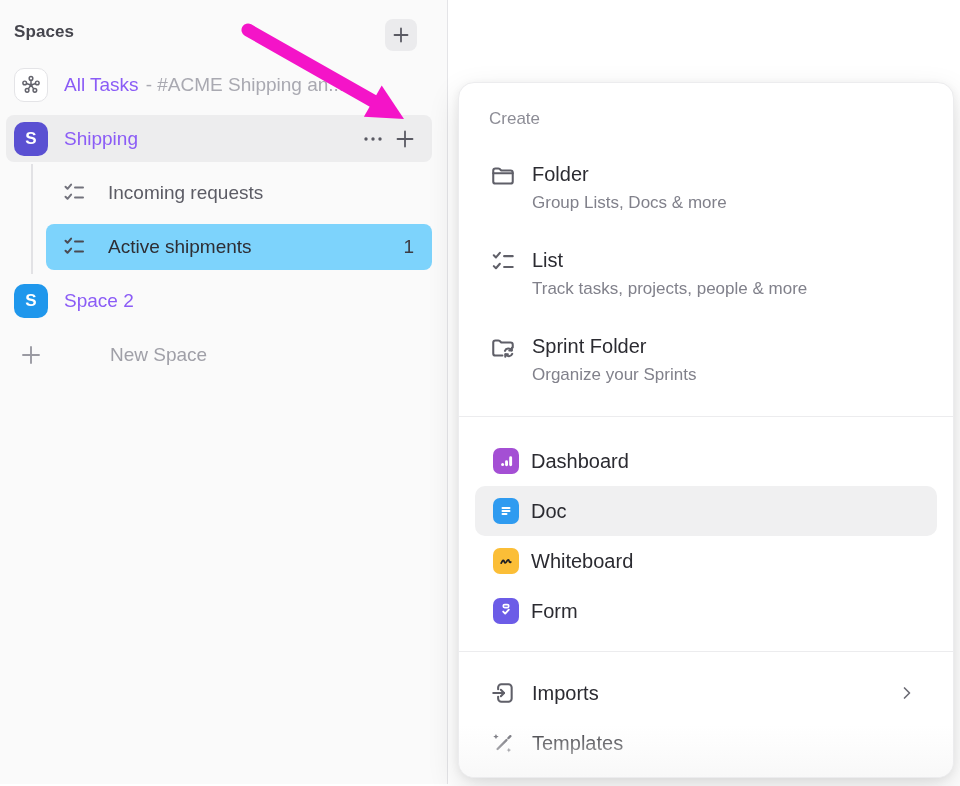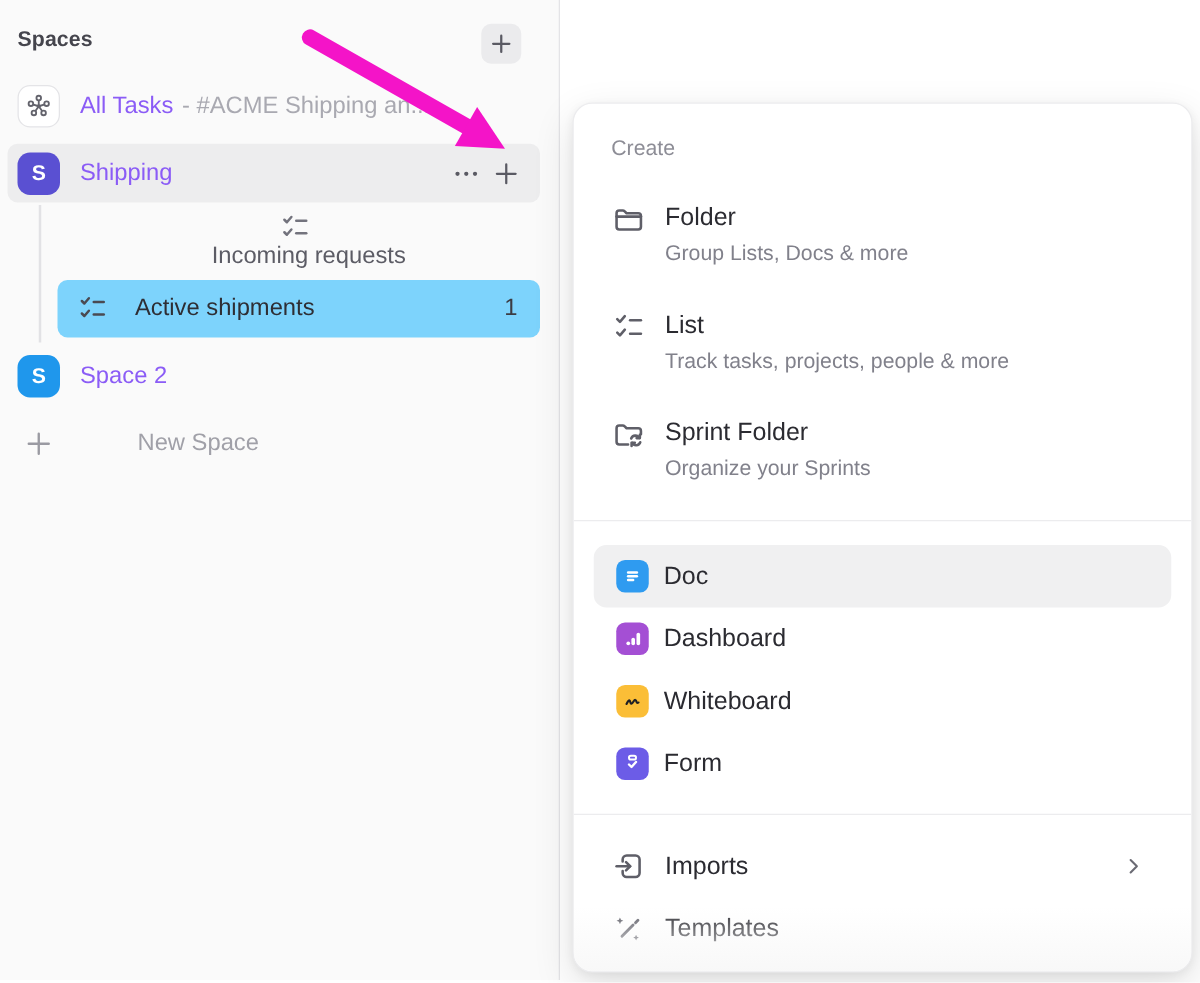--- a/index.html
+++ b/index.html
@@ -23,21 +23,21 @@
     position:absolute; width:32px; height:32px; border-radius:8px;
     background:#ebebed; display:flex; align-items:center; justify-content:center;
     cursor:pointer;
   }
   .spaces-add { left:385px; top:19px; }
 
   .side-row { position:absolute; display:flex; align-items:center; }
   .row-all-tasks { left:6px; top:62px; width:426px; height:46px; padding-left:8px; }
   .row-shipping  { left:6px; top:115px; width:426px; height:47px; padding:0 14px 0 8px;
                    background:#ededee; border-radius:8px; }
-  .row-incoming  { left:46px; top:170px; width:386px; height:46px; padding-left:16px;flex-direction:column; }
+  .row-incoming  { left:46px; top:170px; width:386px; height:46px; padding-left:16px; }
   .row-active    { left:46px; top:224px; width:386px; height:46px; padding:0 18px 0 16px;
                    background:#7dd3fc; border-radius:8px; }
   .row-space2    { left:6px; top:278px; width:426px; height:46px; padding-left:8px; }
   .row-newspace  { left:6px; top:332px; width:426px; height:46px; padding-left:8px;gap:48px; }
 
   .tree-line { position:absolute; left:31px; top:164px; width:1.5px; height:110px;
                background:#e2e2e5; }
 
   .avatar {
     width:34px; height:34px; border-radius:10px; flex:0 0 auto;
@@ -236,45 +236,45 @@
         <div class="ci-title">Sprint Folder</div>
         <div class="ci-desc">Organize your Sprints</div>
       </div>
     </div>
   </div>
 
   <div class="pop-divider"></div>
 
   <div class="view-section">
 
+    <div class="view-row">
+      <span class="chip dashboard">
+        <svg width="16" height="16" viewBox="0 0 16 16">
+          <circle cx="4.6" cy="11.6" r="1.5" fill="#fff"></circle>
+          <rect x="7.1" y="7.2" width="2.9" height="6" rx="1.45" fill="#fff"></rect>
+          <rect x="11.2" y="3.2" width="2.9" height="10" rx="1.45" fill="#fff"></rect>
+        </svg>
+      </span>
+      <span class="view-title">Dashboard</span>
+    </div>
+
     <div class="view-row selected">
       <span class="chip doc">
         <svg width="16" height="16" viewBox="0 0 16 16">
           <g stroke="#ffffff" stroke-width="2" stroke-linecap="round">
             <path d="M4.5 5h7"></path>
               <path d="M4.5 8h7"></path>
               <path d="M4.5 11h4"></path>
           </g>
         </svg>
       </span>
       <span class="view-title">Doc</span>
     </div>
 
     <div class="view-row">
-      <span class="chip dashboard">
-        <svg width="16" height="16" viewBox="0 0 16 16">
-          <circle cx="4.6" cy="11.6" r="1.5" fill="#fff"></circle>
-          <rect x="7.1" y="7.2" width="2.9" height="6" rx="1.45" fill="#fff"></rect>
-          <rect x="11.2" y="3.2" width="2.9" height="10" rx="1.45" fill="#fff"></rect>
-        </svg>
-      </span>
-      <span class="view-title">Dashboard</span>
-    </div>
-
-    <div class="view-row">
       <span class="chip whiteboard">
         <svg width="16" height="16" viewBox="0 0 16 16" fill="none">
           <path d="M3.2 10.2c1.6-3.4 2.6-3.6 3-1.6.4 1.9 1.2 1.9 2.6-.4 1.1-1.8 2-1.6 2.4.2.2 1 .8 1.2 1.6.6" stroke="#1f1f24" stroke-width="1.7" stroke-linecap="round"></path>
         </svg>
       </span>
       <span class="view-title">Whiteboard</span>
     </div>
 
     <div class="view-row">
       <span class="chip form">

